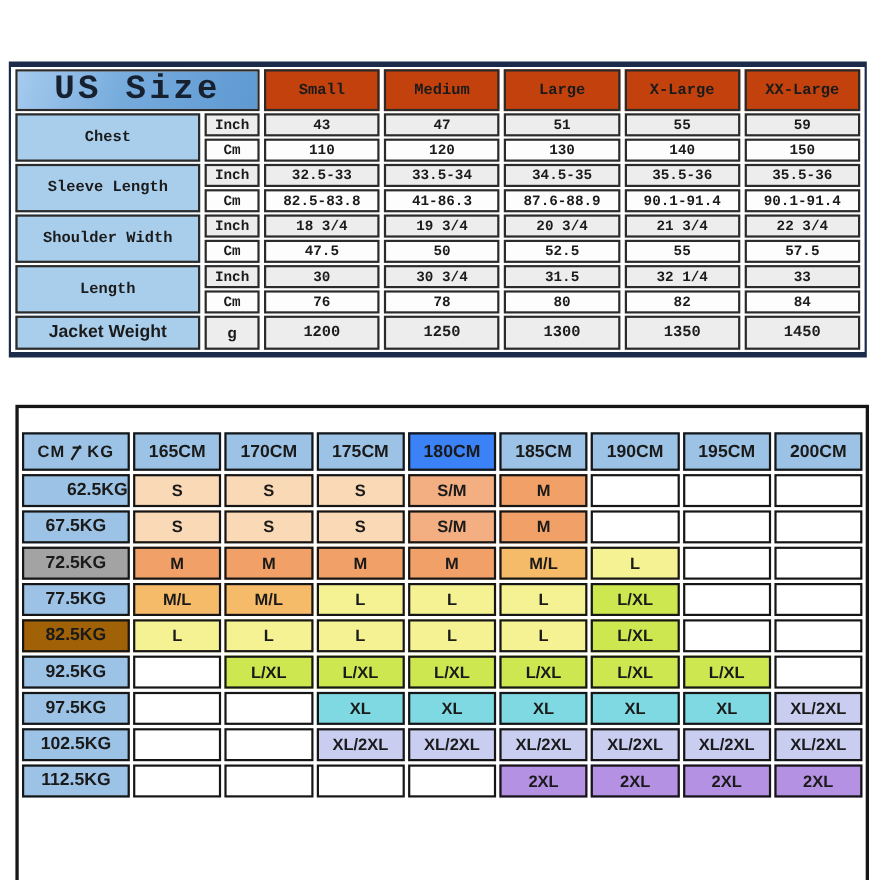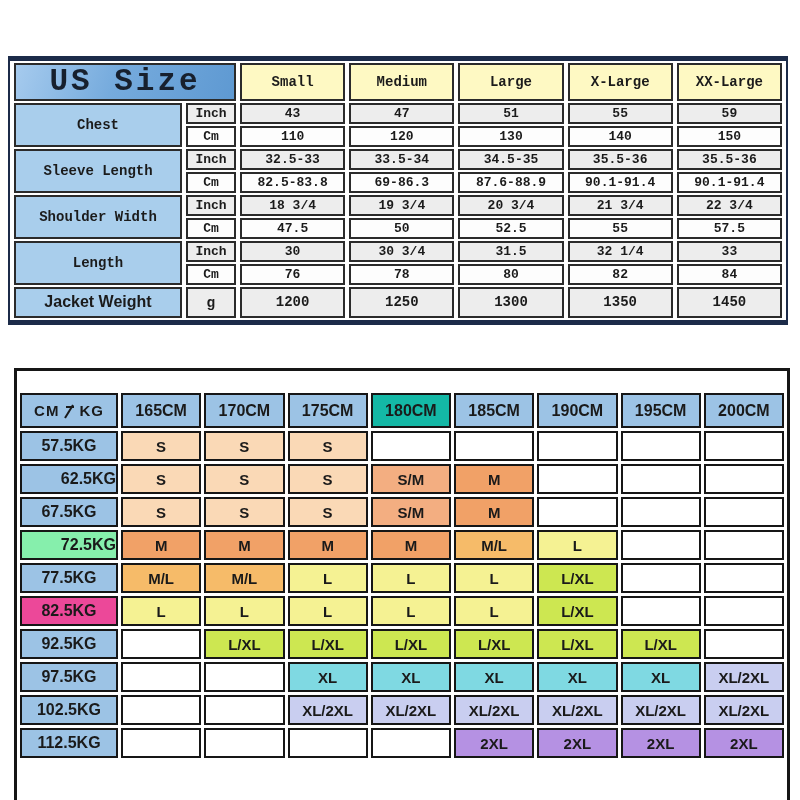--- a/index.html
+++ b/index.html
@@ -21,21 +21,21 @@
     font-weight:bold;color:#1b1b1b;
   }
   .size-table td{
     border:2px solid #2b2b2b;text-align:center;vertical-align:middle;
     padding:0;line-height:1.05;overflow:hidden;white-space:nowrap;
   }
   td.us-size{
     background:linear-gradient(110deg,#a6cbee 0%,#76abdd 45%,#5e99d2 100%);
     font-size:31px;letter-spacing:3px;height:34px;color:#17202e;
   }
-  td.col-head{background:#fef9c3;font-size:14px;height:34px;}
+  td.col-head{background:#c2410c;font-size:14px;height:34px;}
   td.row-label{background:#a9ceec;font-size:14px;}
   td.row-label.jacket{font-family:"Liberation Sans",sans-serif;font-size:16px;}
   td.unit-cell{font-size:13px;height:17px;background:#fdfdfd;}
   td.unit-cell.sans{font-family:"Liberation Sans",sans-serif;font-size:15px;}
   td.val{font-size:13px;height:17px;background:#fdfdfd;}
   td.shade{background:#ededed;}
   tr.tall td.val, tr.tall td.unit-cell{height:27px;font-size:14px;}
 
   
   .fit-wrap{
@@ -103,21 +103,21 @@
           <td class="unit-cell shade">Inch</td>
           <td class="val shade">32.5-33</td>
           <td class="val shade">33.5-34</td>
           <td class="val shade">34.5-35</td>
           <td class="val shade">35.5-36</td>
           <td class="val shade">35.5-36</td>
         </tr>
         <tr>
           <td class="unit-cell">Cm</td>
           <td class="val">82.5-83.8</td>
-          <td class="val">69-86.3</td>
+          <td class="val">41-86.3</td>
           <td class="val">87.6-88.9</td>
           <td class="val">90.1-91.4</td>
           <td class="val">90.1-91.4</td>
         </tr>
         <tr>
           <td class="row-label" rowspan="2">Shoulder Width</td>
           <td class="unit-cell shade">Inch</td>
           <td class="val shade">18 3/4</td>
           <td class="val shade">19 3/4</td>
           <td class="val shade">20 3/4</td>
@@ -181,38 +181,27 @@
               <span>CM</span>
               <svg width="12" height="16" viewBox="0 0 12 16">
                 <line x1="10" y1="2" x2="2" y2="15" stroke="#1a1a1a" stroke-width="2"></line>
                 <line x1="3" y1="4" x2="11" y2="4" stroke="#1a1a1a" stroke-width="2"></line>
               </svg>
               <span>KG</span>
             </span></td>
           <td class="h-head" style="background: rgb(156, 195, 229); margin-top: 40px;">165CM</td>
           <td class="h-head" style="background: rgb(156, 195, 229);">170CM</td>
           <td class="h-head" style="background: rgb(156, 195, 229);">175CM</td>
-          <td class="h-head" style="background: #14b8a6;">180CM</td>
+          <td class="h-head" style="background: #3b82f6;">180CM</td>
           <td class="h-head" style="background: rgb(156, 195, 229);">185CM</td>
           <td class="h-head" style="background: rgb(156, 195, 229); margin-left: 40px;">190CM</td>
           <td class="h-head" style="background: rgb(156, 195, 229);">195CM</td>
           <td class="h-head" style="background: rgb(156, 195, 229);">200CM</td>
         </tr>
         <tr>
-          <td class="w-label" style="background: rgb(156, 195, 229);">57.5KG</td>
-          <td style="background: rgb(250, 217, 182);">S</td>
-          <td style="background: rgb(250, 217, 182);">S</td>
-          <td style="background: rgb(250, 217, 182);">S</td>
-          <td></td>
-          <td></td>
-          <td></td>
-          <td></td>
-          <td></td>
-        </tr>
-        <tr>
           <td class="w-label" style="background: rgb(156, 195, 229); text-align: right;">62.5KG</td>
           <td style="background: rgb(250, 217, 182);">S</td>
           <td style="background: rgb(250, 217, 182);">S</td>
           <td style="background: rgb(250, 217, 182);">S</td>
           <td style="background: rgb(243, 174, 129);">S/M</td>
           <td style="background: rgb(241, 161, 103);">M</td>
           <td></td>
           <td></td>
           <td></td>
         </tr>
@@ -221,21 +210,21 @@
           <td style="background: rgb(250, 217, 182);">S</td>
           <td style="background: rgb(250, 217, 182);">S</td>
           <td style="background: rgb(250, 217, 182);">S</td>
           <td style="background: rgb(243, 174, 129);">S/M</td>
           <td style="background: rgb(241, 161, 103);">M</td>
           <td></td>
           <td></td>
           <td></td>
         </tr>
         <tr>
-          <td class="w-label" style="background: #86efac; text-align: right;">72.5KG</td>
+          <td class="w-label" style="background: #a3a3a3;">72.5KG</td>
           <td style="background: rgb(241, 161, 103);">M</td>
           <td style="background: rgb(241, 161, 103);">M</td>
           <td style="background: rgb(241, 161, 103);">M</td>
           <td style="background: rgb(241, 161, 103);">M</td>
           <td style="background: rgb(246, 187, 105);">M/L</td>
           <td style="background: rgb(245, 242, 147);">L</td>
           <td></td>
           <td></td>
         </tr>
         <tr>
@@ -243,21 +232,21 @@
           <td style="background: rgb(246, 187, 105);">M/L</td>
           <td style="background: rgb(246, 187, 105);">M/L</td>
           <td style="background: rgb(245, 242, 147);">L</td>
           <td style="background: rgb(245, 242, 147);">L</td>
           <td style="background: rgb(245, 242, 147);">L</td>
           <td style="background: rgb(205, 231, 81);">L/XL</td>
           <td></td>
           <td></td>
         </tr>
         <tr>
-          <td class="w-label" style="background: #ec4899;">82.5KG</td>
+          <td class="w-label" style="background: #a16207;">82.5KG</td>
           <td style="background: rgb(245, 242, 147);">L</td>
           <td style="background: rgb(245, 242, 147);">L</td>
           <td style="background: rgb(245, 242, 147);">L</td>
           <td style="background: rgb(245, 242, 147);">L</td>
           <td style="background: rgb(245, 242, 147);">L</td>
           <td style="background: rgb(205, 231, 81);">L/XL</td>
           <td></td>
           <td></td>
         </tr>
         <tr>

